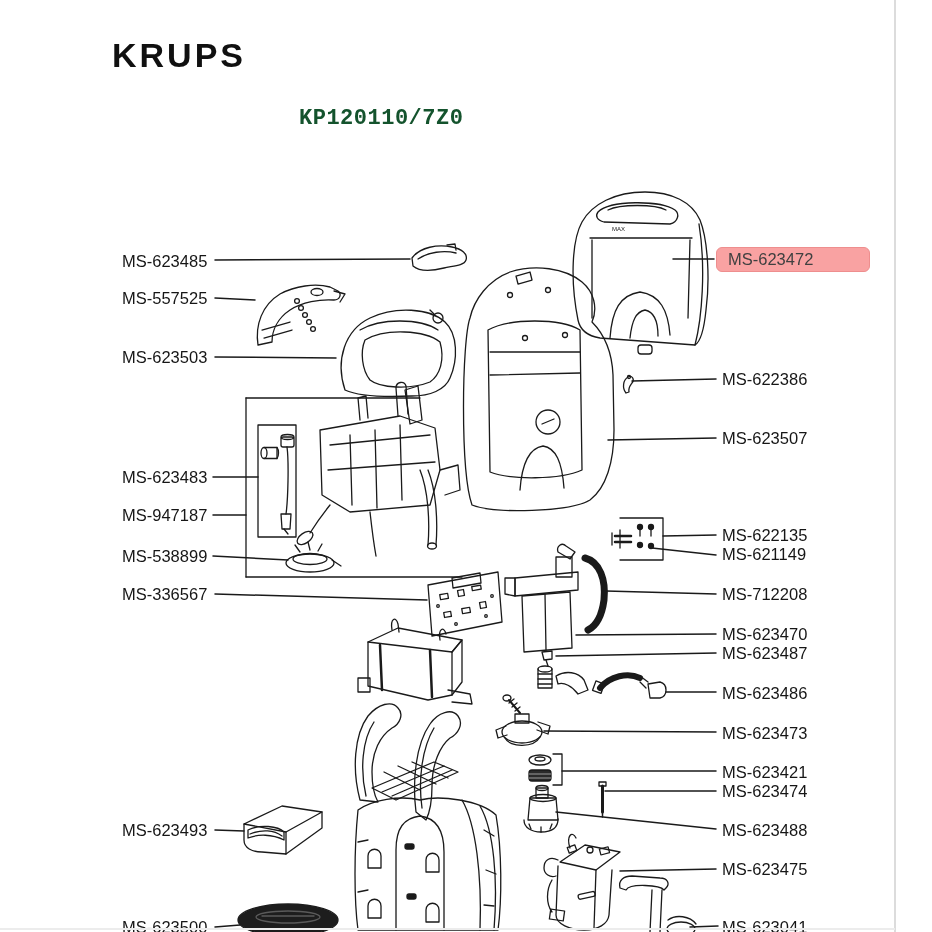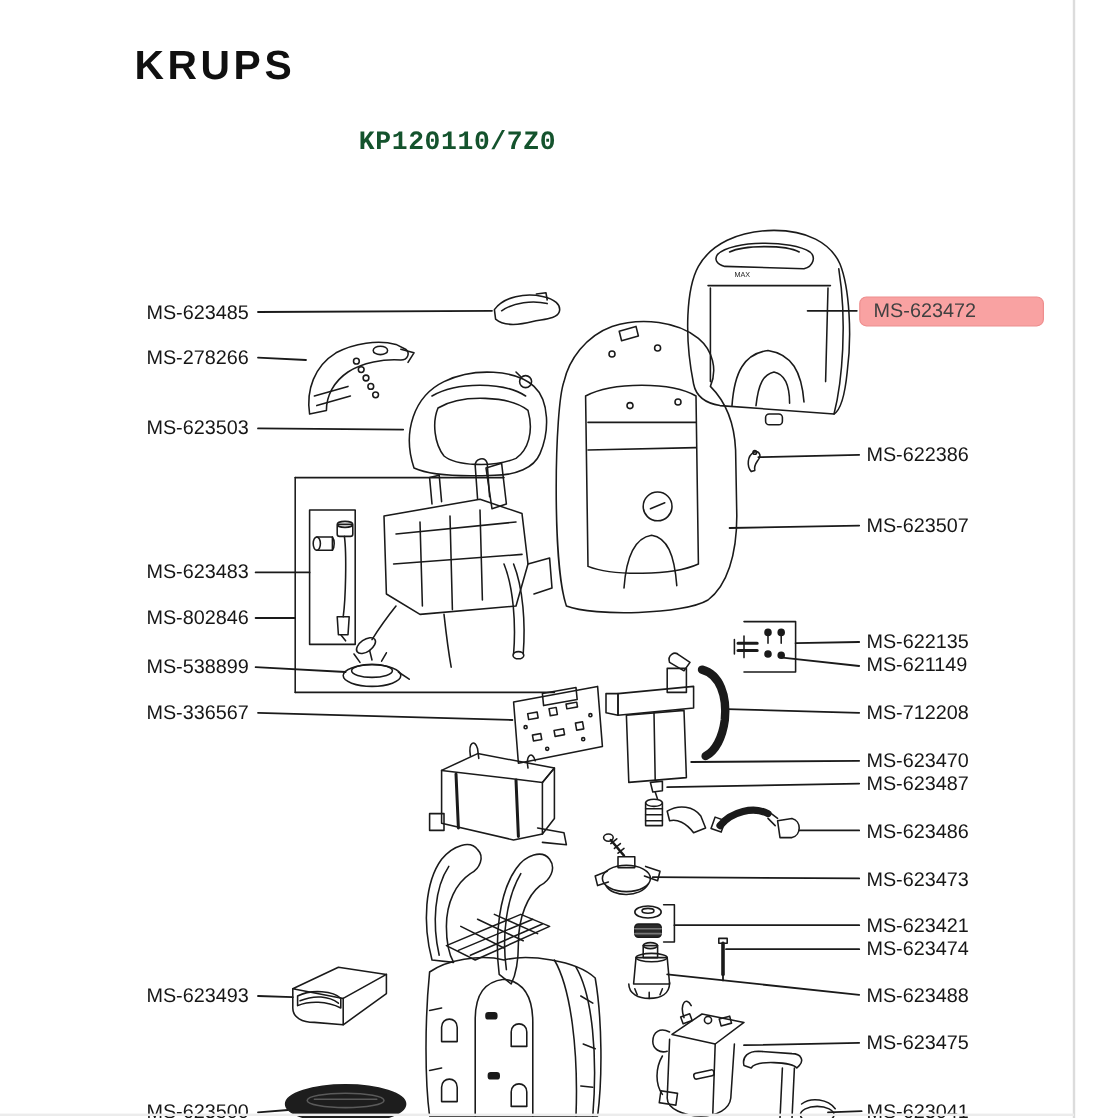--- a/index.html
+++ b/index.html
@@ -322,24 +322,24 @@
       <path d="M612,533 L612,545 M620,530 L620,548"></path>
       <circle cx="640" cy="527" r="2.5" fill="#1a1a1a"></circle>
       <circle cx="651" cy="527" r="2.5" fill="#1a1a1a"></circle>
       <circle cx="640" cy="545" r="2.5" fill="#1a1a1a"></circle>
       <circle cx="651" cy="546" r="2.5" fill="#1a1a1a"></circle>
       <path d="M640,530 L640,536 M651,530 L651,536"></path>
     </g>
   </svg>
 
   <div class="part-label" style="left:122px;top:250px">MS-623485</div>
-  <div class="part-label" style="left:122px;top:287px">MS-278266</div>
+  <div class="part-label" style="left:122px;top:287px">MS-557525</div>
   <div class="part-label" style="left:122px;top:346px">MS-623503</div>
   <div class="part-label" style="left:122px;top:466px">MS-623483</div>
-  <div class="part-label" style="left:122px;top:504px">MS-802846</div>
+  <div class="part-label" style="left:122px;top:504px">MS-947187</div>
   <div class="part-label" style="left:122px;top:545px">MS-538899</div>
   <div class="part-label" style="left:122px;top:583px">MS-336567</div>
   <div class="part-label" style="left:122px;top:819px">MS-623493</div>
   <div class="part-label" style="left:122px;top:916px">MS-623500</div>
 
   <div class="highlight-box">
     <div class="part-label">MS-623472</div>
   </div>
   <div class="part-label" style="left:722px;top:368px">MS-622386</div>
   <div class="part-label" style="left:722px;top:427px">MS-623507</div>

